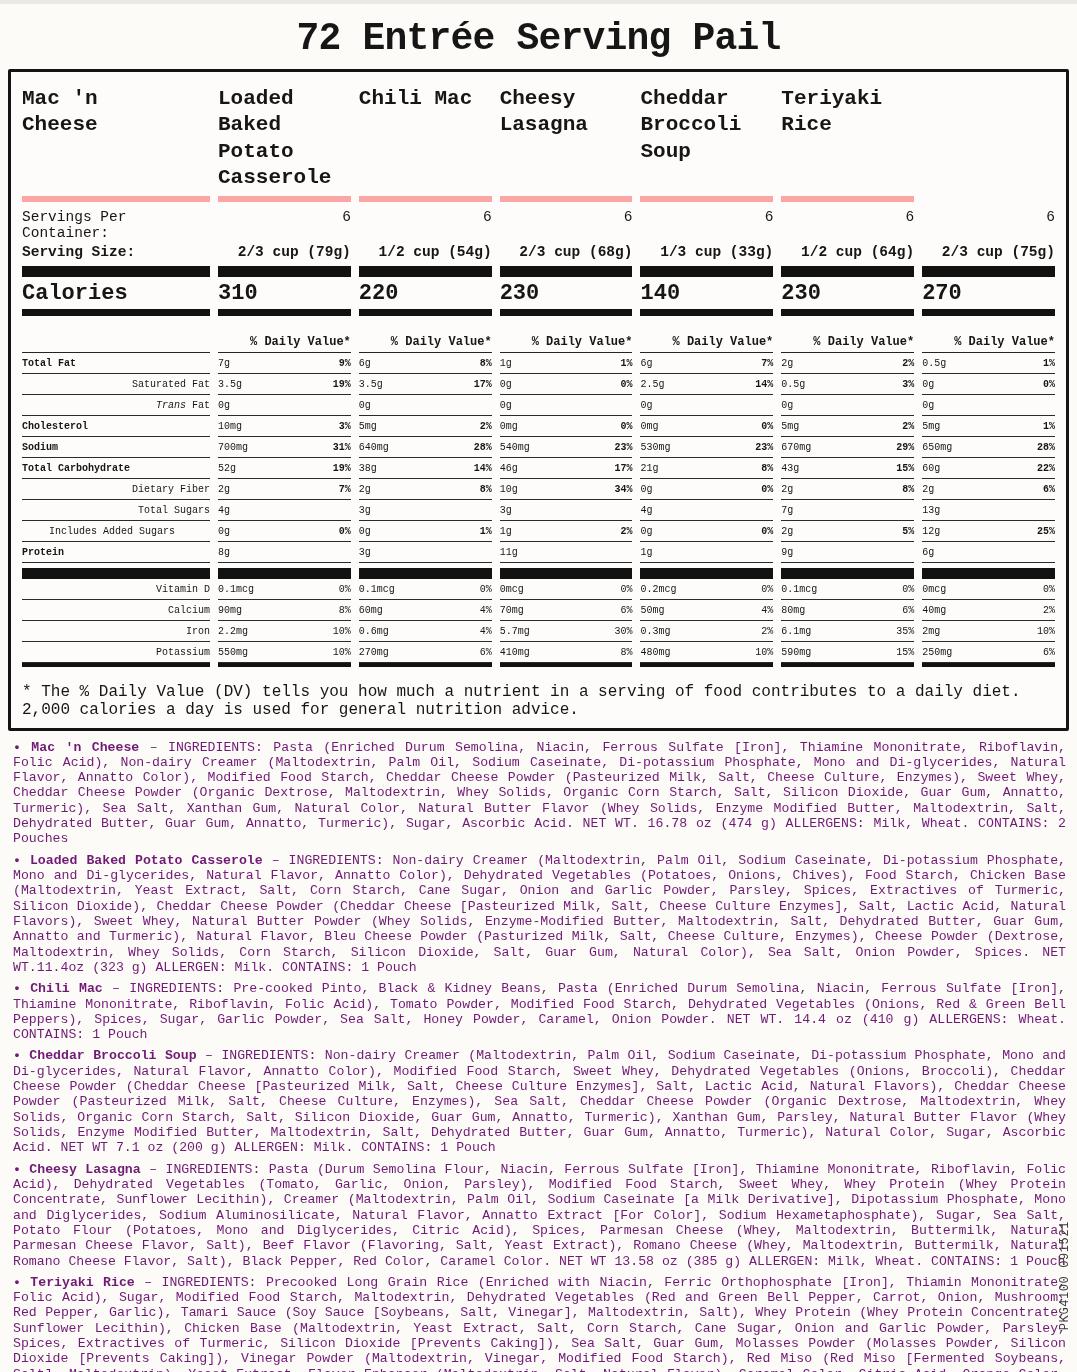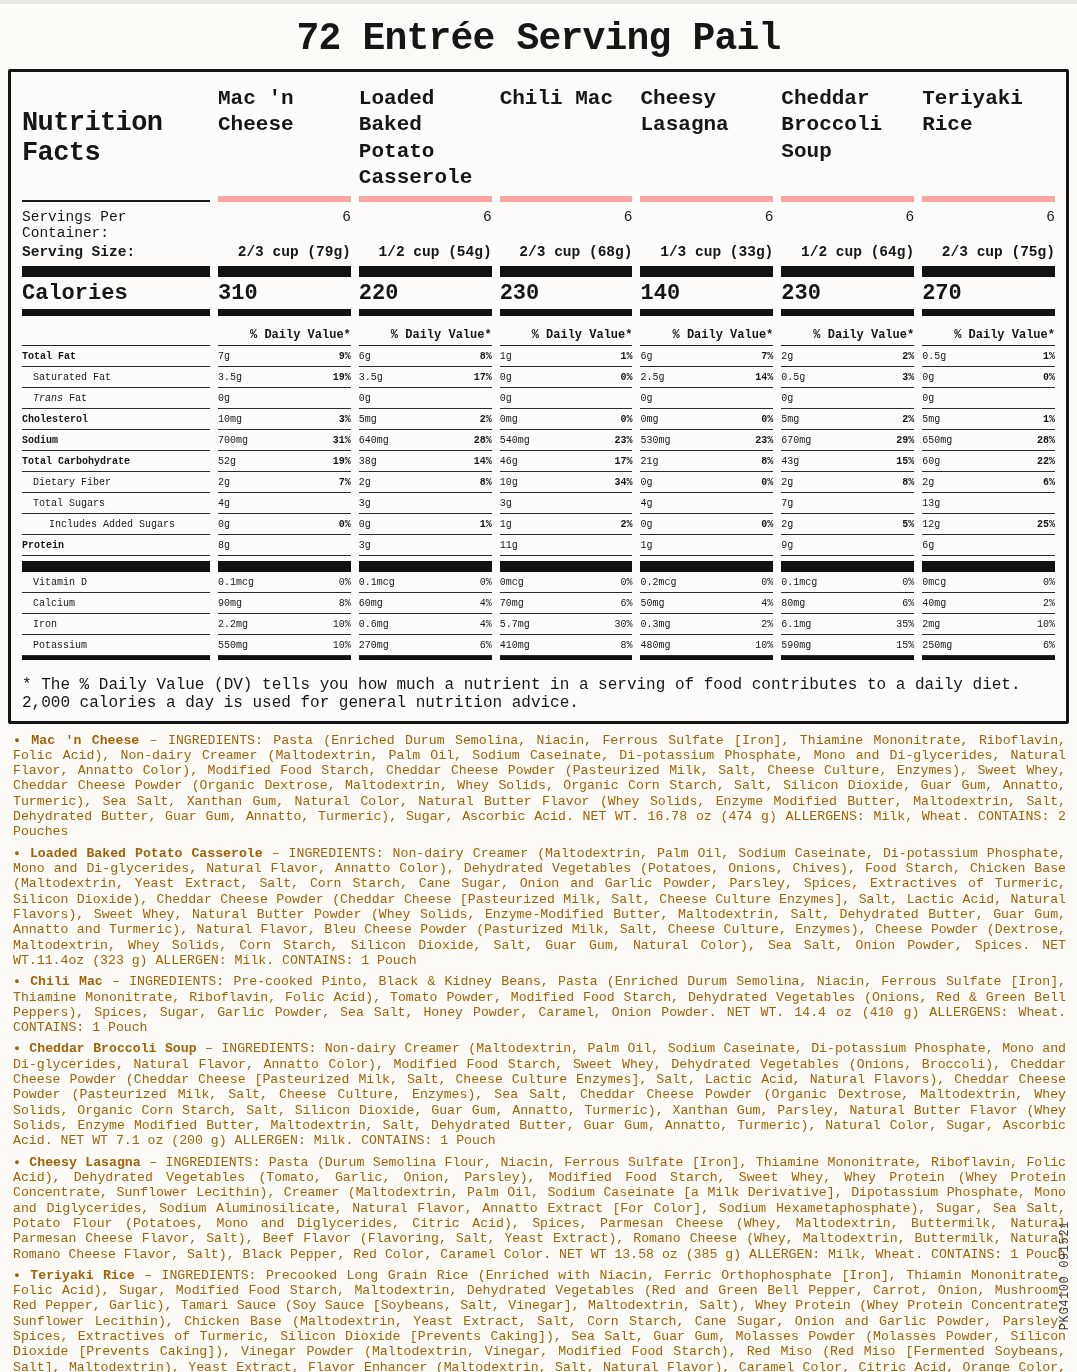--- a/index.html
+++ b/index.html
@@ -27,57 +27,56 @@
   .calbar { height:7px; background:#121212; margin-top:3px; }
   .endbar { height:3.5px; background:#121212; }
 
   
   .calrow { align-items:end; margin-top:4px; }
   .cal-label, .cal-val { font-size:22px; font-weight:700; }
   .cal-val { text-align:left; }
 
   
   .dvhrow { font-size:12px; font-weight:700; }
-  .dvhrow > div { border-bottom:1.5px solid #242424; padding:12px 0 3px; }
+  .dvhrow > div { border-bottom:1.5px solid #242424; padding:19px 0 3px; }
   .dvh { text-align:right; }
 
   
   .nrow { font-size:10px; }
   .nrow > div { border-bottom:1.5px solid #2a2a2a; padding:5px 0 4px; }
   .nlabel.b { font-weight:700; }
-  .nlabel.i1 { padding-left:11px; }
+  .nlabel.i1 { padding-left:11px;text-align:right; }
   .nlabel.i2 { padding-left:27px; }
   .nlabel.tf span:first-child { font-style:italic; }
   .ncell { display:flex; justify-content:space-between; }
   .nrow .dv { font-weight:700; }
   .vrow .dv { font-weight:400; }
   .vrow > div { border-bottom:1.5px solid #2a2a2a; }
 
   .foot { font-size:16px; padding-top:16px; }
 
   
   .ings { margin:9px 11px 0 13px; }
-  .ing { font-size:13.2px; line-height:1.16; text-align:justify; margin-bottom:6px; color:#a16207; }
+  .ing { font-size:13.2px; line-height:1.16; text-align:justify; margin-bottom:6px; color:#701a75; }
   .ing .iname { font-weight:700; }
   .ing .bullet { font-weight:700; }
 
   .footer { font-weight:700; font-size:23px; margin-top:3px; }
   .sidecode { position:absolute; right:5px; bottom:46px; writing-mode:vertical-rl; transform:rotate(180deg); font-size:12px; color:#3a3a3a; letter-spacing:0.6px; }
 </style>
 </head>
 <body>
 
 <div class="page">
 
   <div class="title">72 Entrée Serving Pail</div>
 
   <div class="panel">
 
     <div class="grid hdr">
-      <div class="nf-head">Nutrition Facts</div>
 
         <div class="phead"><span>Mac 'n</span><br><span>Cheese</span></div>
 
         <div class="phead"><span>Loaded Baked</span><br><span>Potato Casserole</span></div>
 
         <div class="phead"><span>Chili Mac</span><br><span></span></div>
 
         <div class="phead"><span>Cheesy</span><br><span>Lasagna</span></div>
 
         <div class="phead"><span>Cheddar Broccoli</span><br><span>Soup</span></div>

